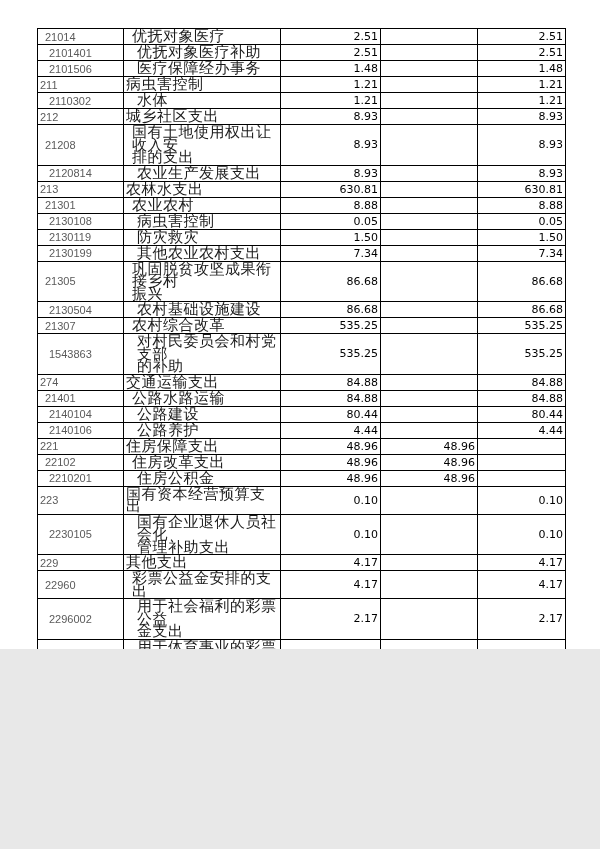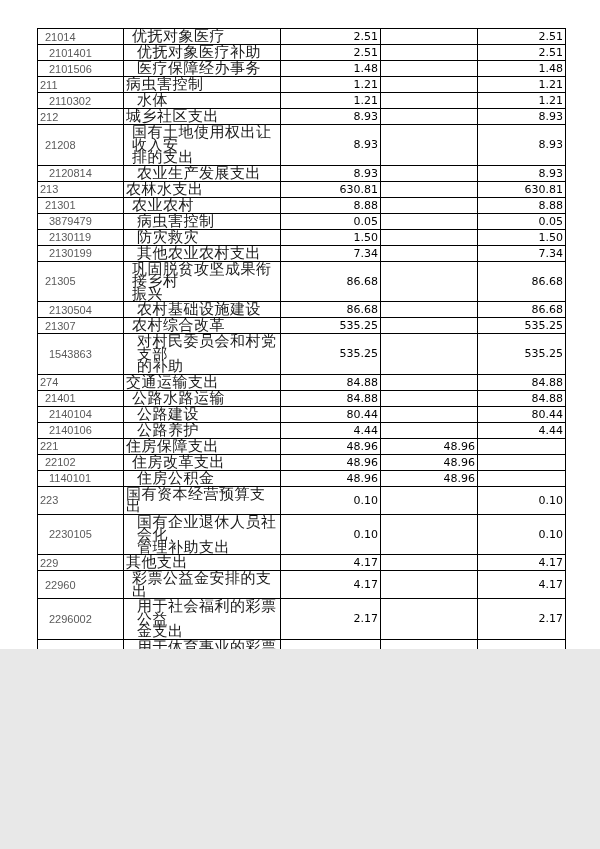--- a/index.html
+++ b/index.html
@@ -143,21 +143,21 @@
           <td class="val">630.81</td>
         </tr>
         <tr class="single">
           <td class="code lv2">21301</td>
           <td class="name lv2">农业农村</td>
           <td class="val">8.88</td>
           <td class="val"></td>
           <td class="val">8.88</td>
         </tr>
         <tr class="single">
-          <td class="code lv3">3879479</td>
+          <td class="code lv3">2130108</td>
           <td class="name lv3">病虫害控制</td>
           <td class="val">0.05</td>
           <td class="val"></td>
           <td class="val">0.05</td>
         </tr>
         <tr class="single">
           <td class="code lv3">2130119</td>
           <td class="name lv3">防灾救灾</td>
           <td class="val">1.50</td>
           <td class="val"></td>
@@ -236,21 +236,21 @@
           <td class="val"></td>
         </tr>
         <tr class="single">
           <td class="code lv2">22102</td>
           <td class="name lv2">住房改革支出</td>
           <td class="val">48.96</td>
           <td class="val">48.96</td>
           <td class="val"></td>
         </tr>
         <tr class="single">
-          <td class="code lv3">1140101</td>
+          <td class="code lv3">2210201</td>
           <td class="name lv3">住房公积金</td>
           <td class="val">48.96</td>
           <td class="val">48.96</td>
           <td class="val"></td>
         </tr>
         <tr class="single">
           <td class="code lv1">223</td>
           <td class="name lv1">国有资本经营预算支出</td>
           <td class="val">0.10</td>
           <td class="val"></td>

